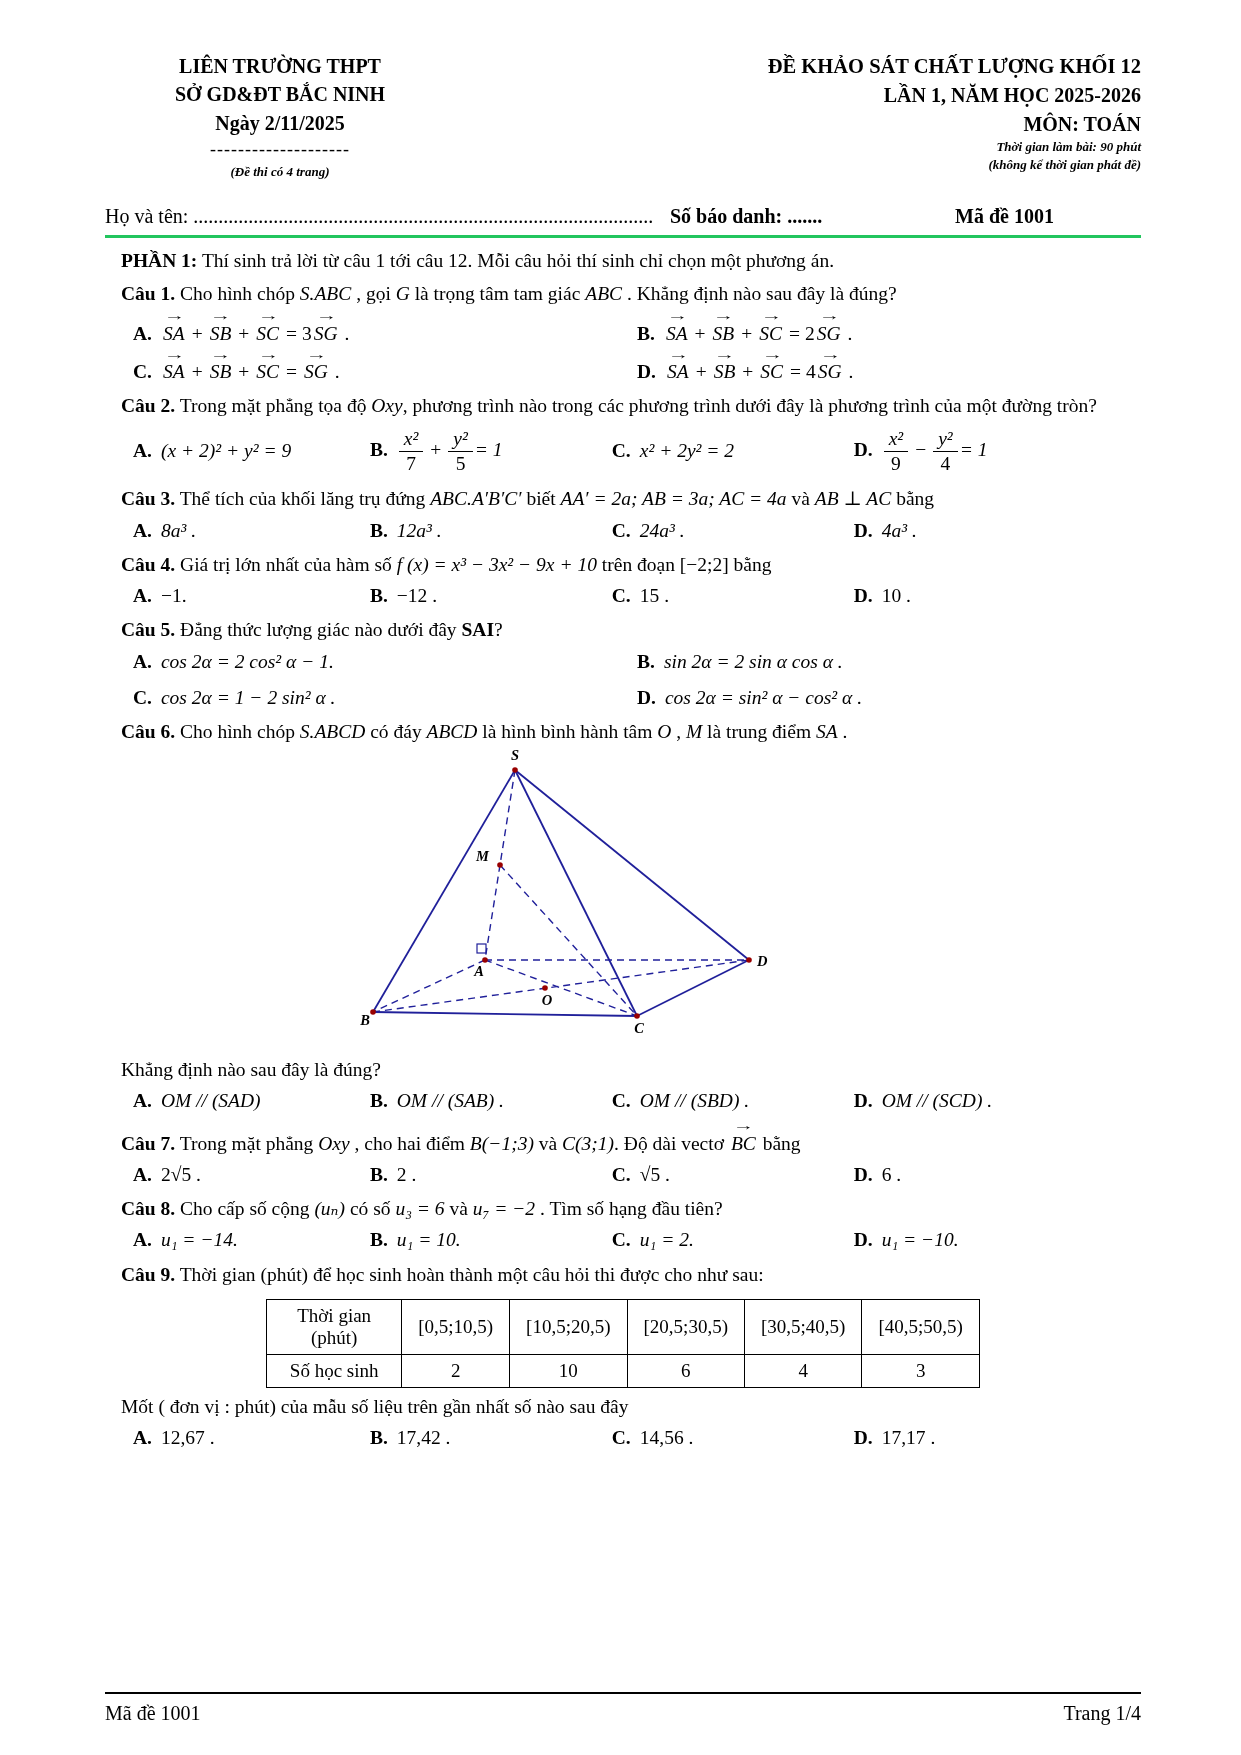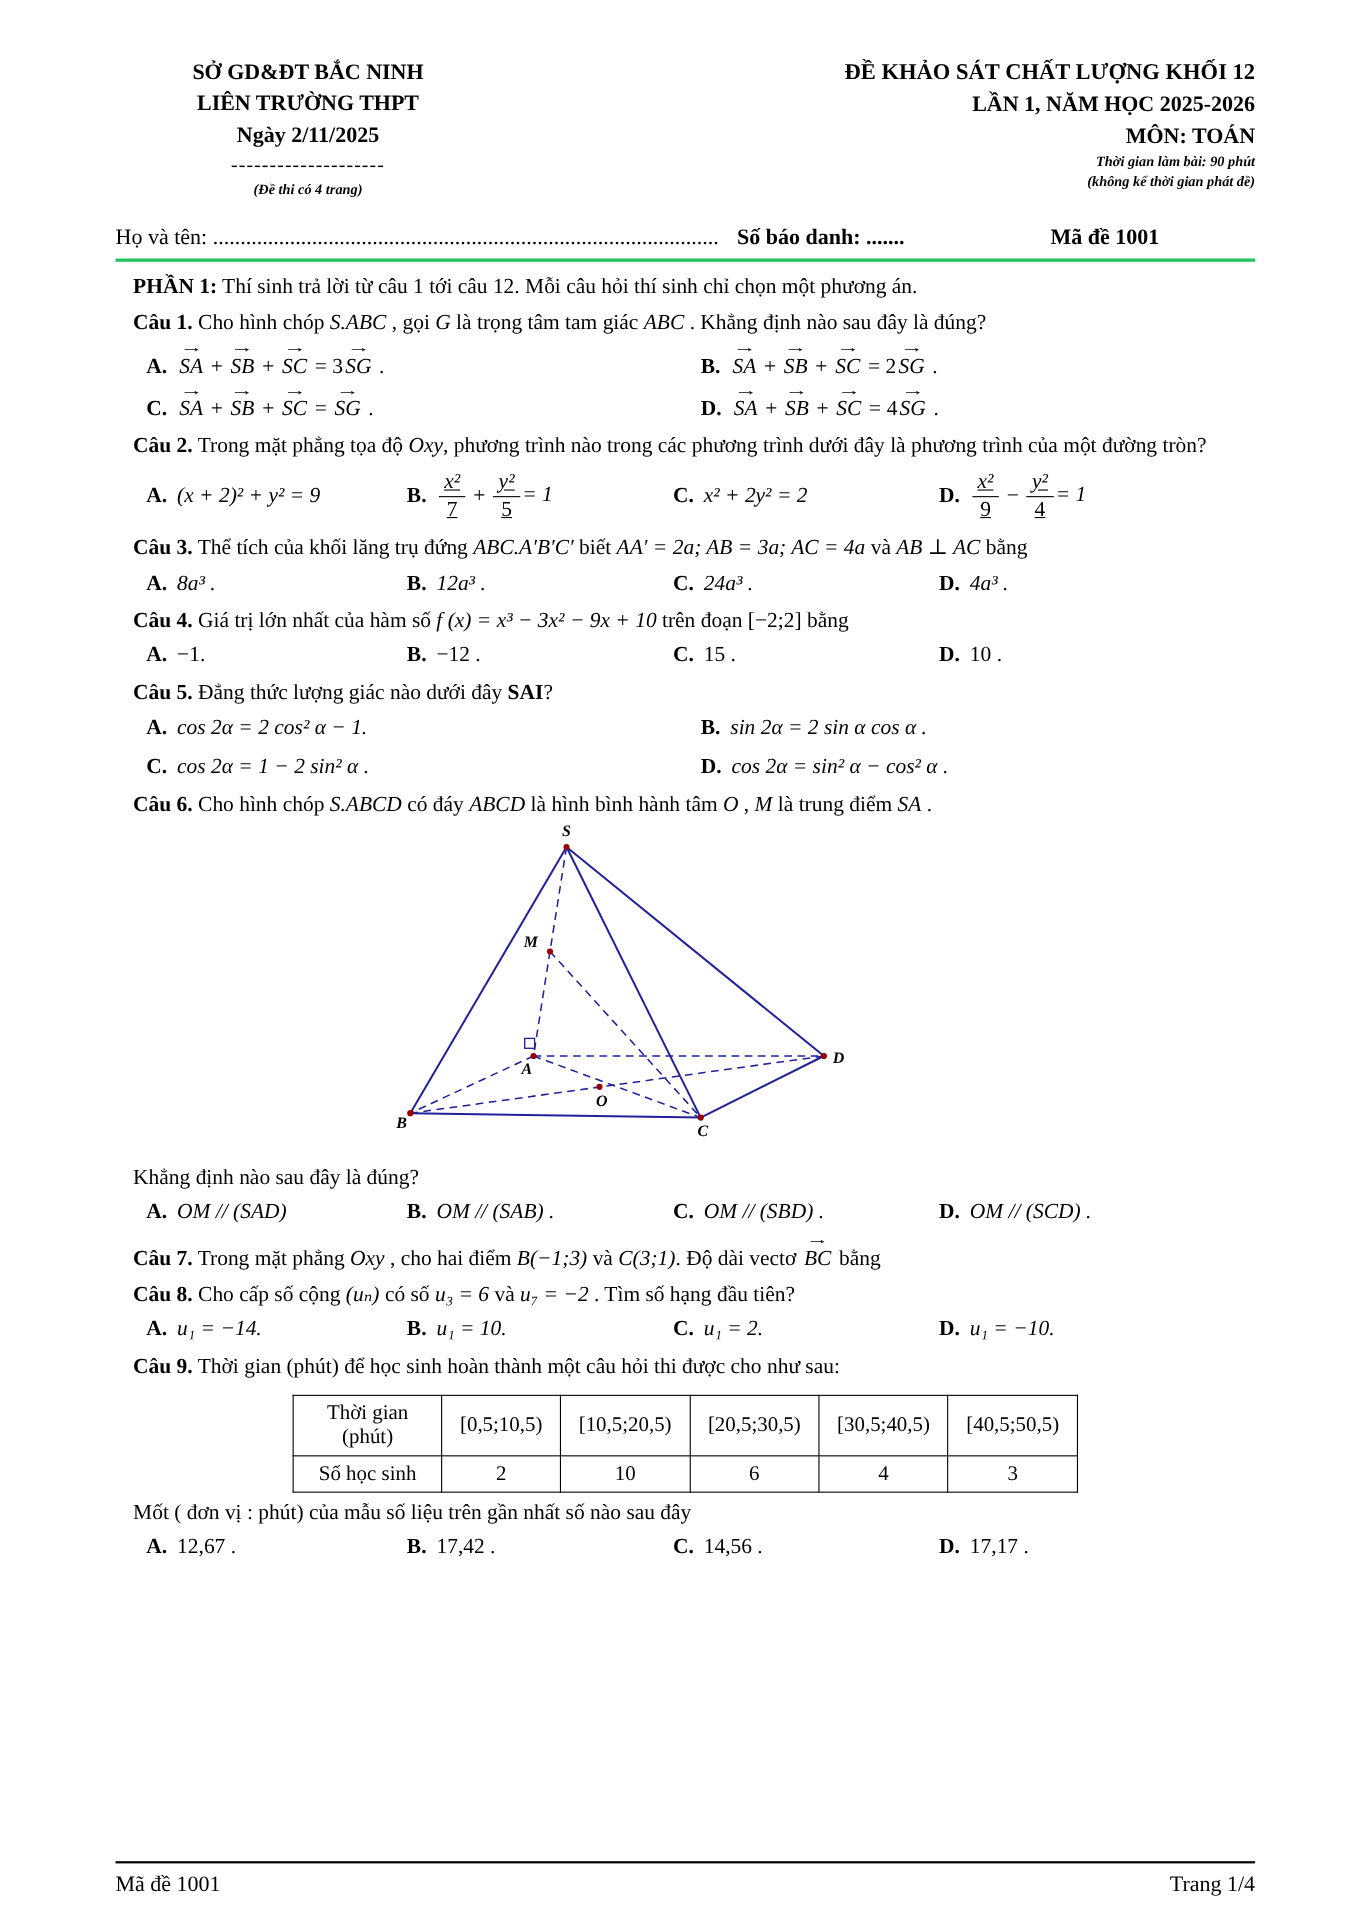--- a/index.html
+++ b/index.html
@@ -51,21 +51,21 @@
   .vec::before {
     content:"→";
     position:absolute;
     top:-0.78em;
     left:50%;
     transform:translateX(-50%) scaleX(1.6);
     font-size:0.68em;
     font-style:normal;
   }
   
-  .frac { display:inline-block; text-align:center; vertical-align:middle; line-height:1.12; margin:0 2px;text-decoration:underline; }
+  .frac { display:inline-block; text-align:center; vertical-align:middle; line-height:1.12; margin:0 2px; }
   .fn { display:block; border-bottom:1.4px solid #000; padding:0 5px 1px; }
   .fd { display:block; padding-top:1px; }
   
   .figwrap { padding-left:252px; margin:2px 0 0; }
   .fig line, .fig rect, .fig path { stroke:#20209a; fill:none; }
   .fig .solid { stroke-width:1.8; }
   .fig .dash  { stroke-width:1.4; stroke-dasharray:7 5; }
   .fig .dot   { fill:#990000; stroke:none; }
   .fig text   { font-family:"Liberation Serif",serif; font-size:14.5px; font-style:italic; font-weight:bold; fill:#000; stroke:none; }
   
@@ -83,22 +83,22 @@
     font-size:20px;
   }
 </style>
 </head>
 <body>
 
 <div class="page">
 
   <div class="header">
     <div class="h-left">
+      <div class="hb">LIÊN TRƯỜNG THPT</div>
       <div class="hb">SỞ GD&amp;ĐT BẮC NINH</div>
-      <div class="hb">LIÊN TRƯỜNG THPT</div>
       <div class="hb">Ngày 2/11/2025</div>
       <div class="hd">--------------------</div>
       <div class="hi">(Đề thi có 4 trang)</div>
     </div>
     <div class="h-right">
       <div class="hb hr1">ĐỀ KHẢO SÁT CHẤT LƯỢNG KHỐI 12</div>
       <div class="hb">LẦN 1, NĂM HỌC 2025-2026</div>
       <div class="hb">MÔN: TOÁN</div>
       <div class="hi">Thời gian làm bài: 90 phút</div>
       <div class="hi">(không kể thời gian phát đề)</div>
@@ -206,20 +206,26 @@
     <div class="opts4">
       <div class="opt"><b class="ol">A.</b><span class="mi">OM // (SAD)</span></div>
       <div class="opt"><b class="ol">B.</b><span class="mi">OM // (SAB) .</span></div>
       <div class="opt"><b class="ol">C.</b><span class="mi">OM // (SBD) .</span></div>
       <div class="opt"><b class="ol">D.</b><span class="mi">OM // (SCD) .</span></div>
     </div>
   </div>
 
   <div class="q">
     <p class="stem vecrow"><b class="qnum">Câu 7.</b><span> Trong mặt phẳng </span><span class="mi">Oxy</span><span> , cho hai điểm </span><span class="mi">B(−1;3)</span><span> và </span><span class="mi">C(3;1)</span><span>. Độ dài vectơ </span><span class="vec">BC</span><span> bằng</span></p>
+    <div class="opts4">
+      <div class="opt"><b class="ol">A.</b><span>2√5 .</span></div>
+      <div class="opt"><b class="ol">B.</b><span>2 .</span></div>
+      <div class="opt"><b class="ol">C.</b><span>√5 .</span></div>
+      <div class="opt"><b class="ol">D.</b><span>6 .</span></div>
+    </div>
   </div>
 
   <div class="q">
     <p class="stem"><b class="qnum">Câu 8.</b><span> Cho cấp số cộng </span><span class="mi">(uₙ)</span><span> có số </span><span class="mi">u₃ = 6</span><span> và </span><span class="mi">u₇ = −2</span><span> . Tìm số hạng đầu tiên?</span></p>
     <div class="opts4">
       <div class="opt"><b class="ol">A.</b><span class="mi">u₁ = −14.</span></div>
       <div class="opt"><b class="ol">B.</b><span class="mi">u₁ = 10.</span></div>
       <div class="opt"><b class="ol">C.</b><span class="mi">u₁ = 2.</span></div>
       <div class="opt"><b class="ol">D.</b><span class="mi">u₁ = −10.</span></div>
     </div>

